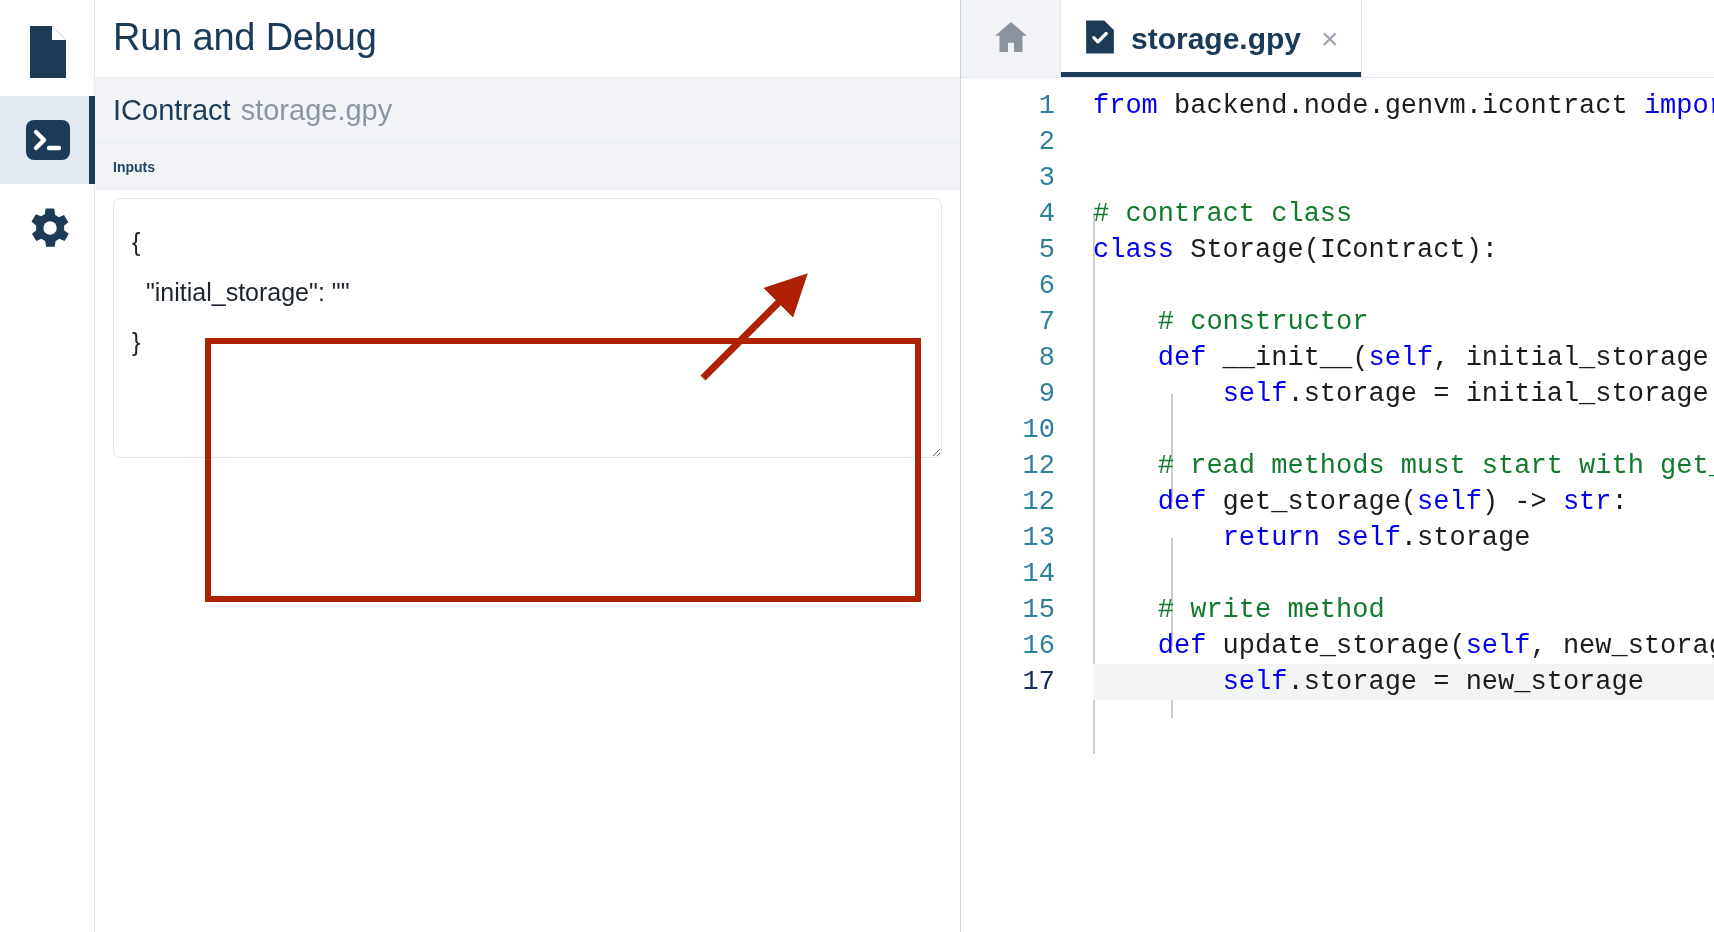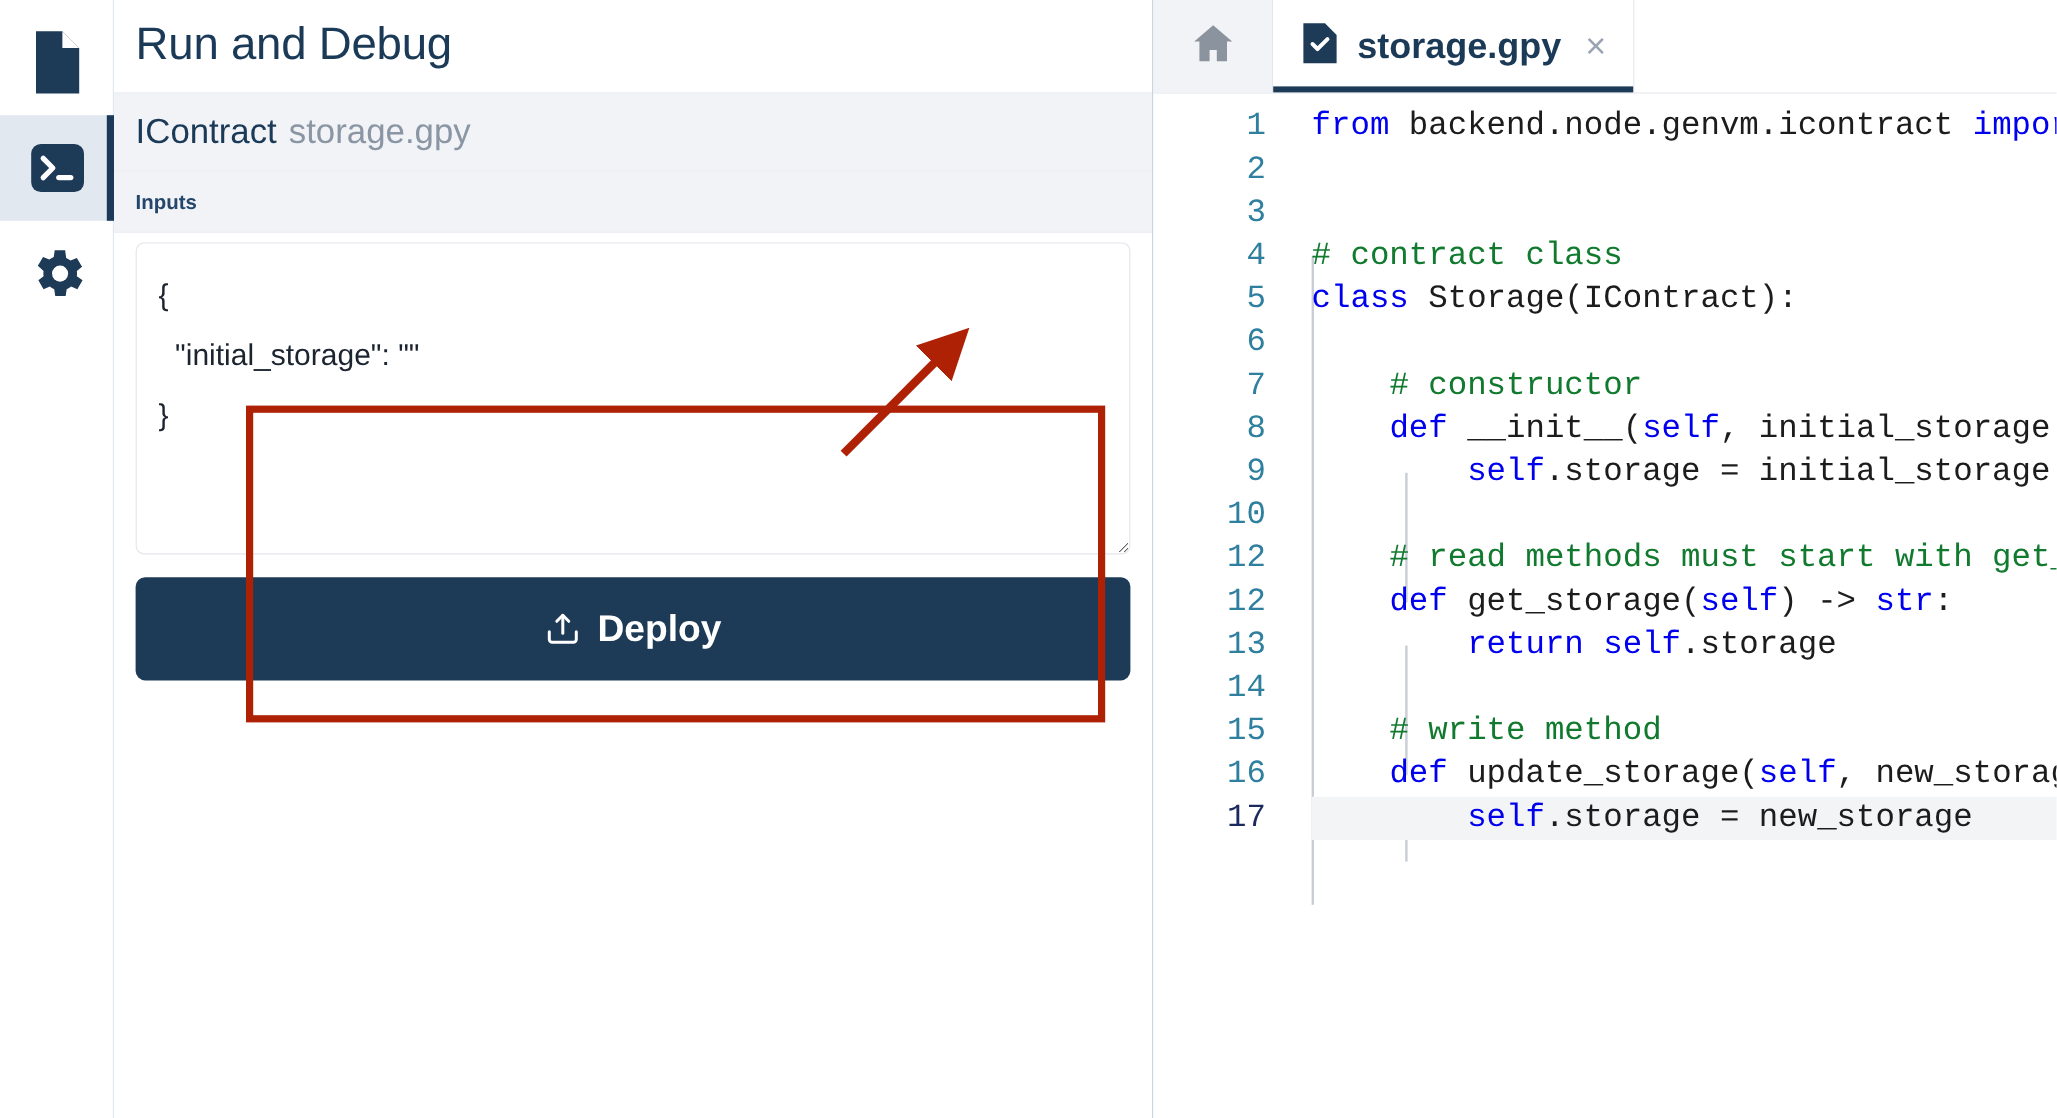--- a/index.html
+++ b/index.html
@@ -53,21 +53,21 @@
     border-top: 1px solid #eceff3;
     border-bottom: 1px solid #eceff3;
   }
   .section-head .h {
     font-size: 29px; color: #1b3a57; font-weight: 400;
   }
   .section-head .sub {
     font-size: 29px; color: #8b96a5; font-weight: 400; margin-left: 10px;
   }
   .section-head .right-label {
-    font-size: 17px; color: #24466b; font-weight: 700;
+    font-size: 14px; color: #24466b; font-weight: 700;
   }
   .placeholder-box {
     margin: 18px 18px 18px 18px;
     height: 58px;
     border: 1px solid #e3e6ec;
     border-radius: 7px;
     display: flex; align-items: center; justify-content: center;
     font-size: 25px; color: #9aa4b2;
     background: #ffffff;
   }
@@ -221,30 +221,20 @@
     <div class="section-head">
       <span class="right-label">Inputs</span>
     </div>
 
     <div class="inputs-wrap">
       <textarea class="json-area" spellcheck="false" style="">{
   "initial_storage": ""
 }</textarea>
     </div>
 
-    <button class="deploy-btn">
-      <span>
-        <svg width="30" height="32" viewBox="0 0 24 24" fill="none" stroke="#ffffff" stroke-width="2" stroke-linecap="round" stroke-linejoin="round">
-          <path d="M12 15V3"></path>
-          <path d="M8 7l4-4 4 4"></path>
-          <path d="M3 14v5a2 2 0 002 2h14a2 2 0 002-2v-5"></path>
-        </svg>
-      </span>
-      <span>Deploy</span>
-    </button>
 
 
 
     <div class="annot-rect"></div>
     <svg class="annot-arrow" viewBox="0 0 130 130">
       <defs>
         <marker id="ah" markerWidth="6" markerHeight="6" refX="2.6" refY="3" orient="auto">
           <path d="M0,0 L6,3 L0,6 z" fill="#ae2105"></path>
         </marker>
       </defs>

